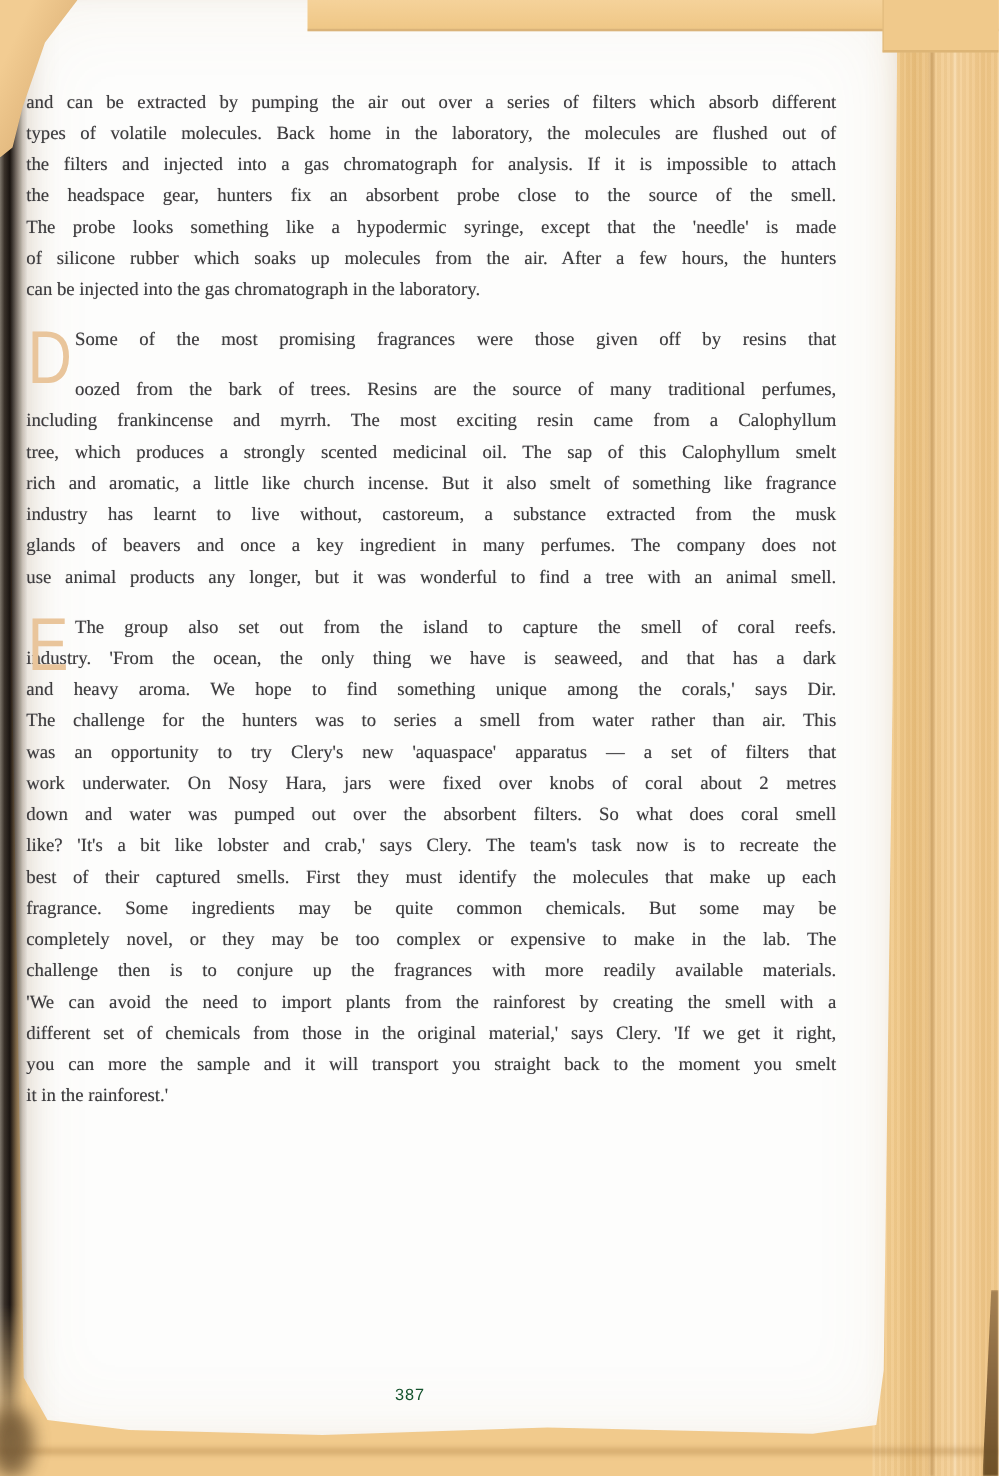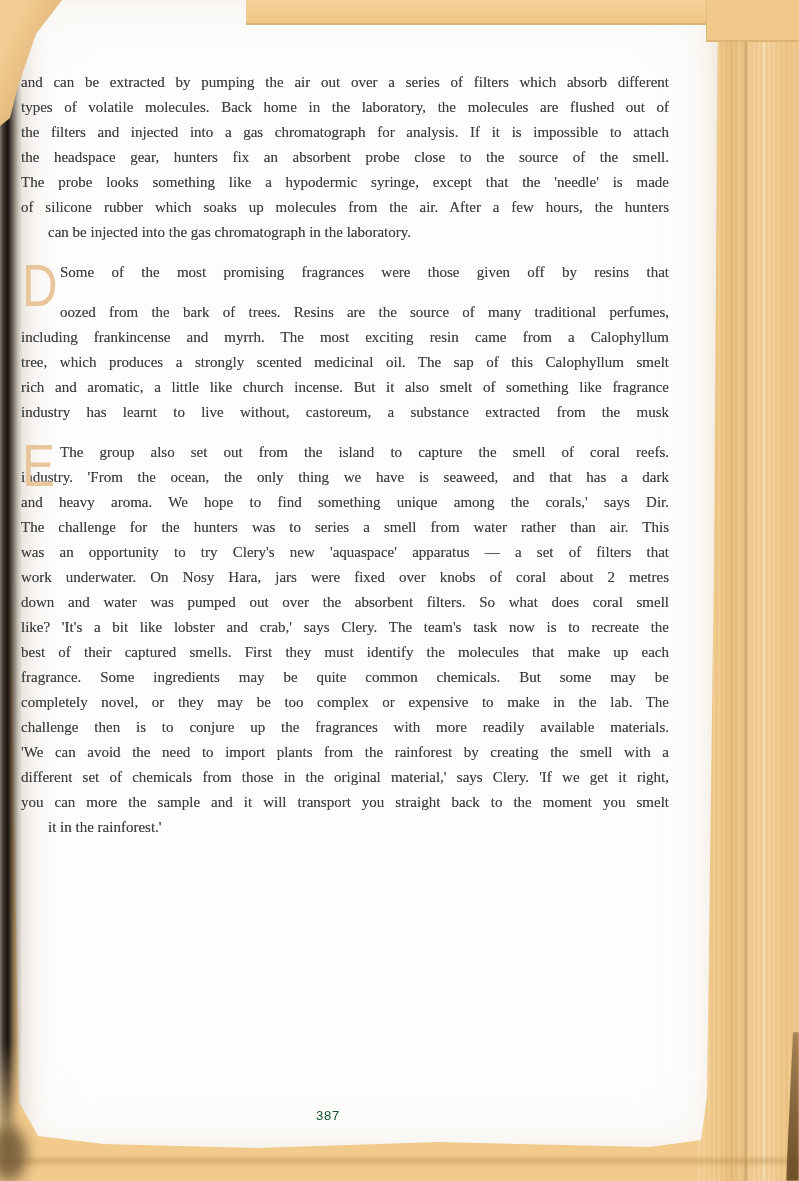--- a/index.html
+++ b/index.html
@@ -86,21 +86,21 @@
     position:absolute; left:21px; top:70px; width:648px; z-index:50;
     color: var(--ink, #3e3d3f);
     font-size:15px; line-height:25px; letter-spacing:0; word-spacing:0;
   }
   .para { position:relative; }
   .para + .para { margin-top:14px; }
   .line {
     text-align:justify; text-align-last:justify; text-justify:inter-word;
     text-shadow:0 0 0.6px rgba(62,61,63,0.55);
   }
-  .line.last { text-align-last:left;padding-left:27px; }
+  .line.last { text-align-last:left; }
   .line.indented { padding-left:39px;margin-top:15px; }
   .dropcap {
     position:absolute; left:1px; top:2px; width:40px; height:48px;
     font-family:"Liberation Sans", sans-serif; font-weight:400;
     font-size:60px; line-height:48px;
     color: var(--drop-cap, #e9c59b);
     transform:scaleX(0.82); transform-origin:left top;
     text-shadow:none;
   }
   .pageno {
@@ -139,20 +139,22 @@
       </div>
 
     <div class="para has-cap">
       <span class="dropcap">D</span>
     <div class="line indented">Some of the most promising fragrances were those given off by resins that</div>
         <div class="line indented">oozed from the bark of trees. Resins are the source of many traditional perfumes,</div>
         <div class="line">including frankincense and myrrh. The most exciting resin came from a Calophyllum</div>
         <div class="line">tree, which produces a strongly scented medicinal oil. The sap of this Calophyllum smelt</div>
         <div class="line">rich and aromatic, a little like church incense. But it also smelt of something like fragrance</div>
         <div class="line">industry has learnt to live without, castoreum, a substance extracted from the musk</div>
+        <div class="line">glands of beavers and once a key ingredient in many perfumes. The company does not</div>
+        <div class="line">use animal products any longer, but it was wonderful to find a tree with an animal smell.</div>
       </div>
 
     <div class="para has-cap">
       <span class="dropcap">E</span>
     <div class="line indented">The group also set out from the island to capture the smell of coral reefs.</div>
         <div class="line">industry. 'From the ocean, the only thing we have is seaweed, and that has a dark</div>
         <div class="line">and heavy aroma. We hope to find something unique among the corals,' says Dir.</div>
         <div class="line">The challenge for the hunters was to series a smell from water rather than air. This</div>
         <div class="line">was an opportunity to try Clery's new 'aquaspace' apparatus — a set of filters that</div>
         <div class="line">work underwater. On Nosy Hara, jars were fixed over knobs of coral about 2 metres</div>

